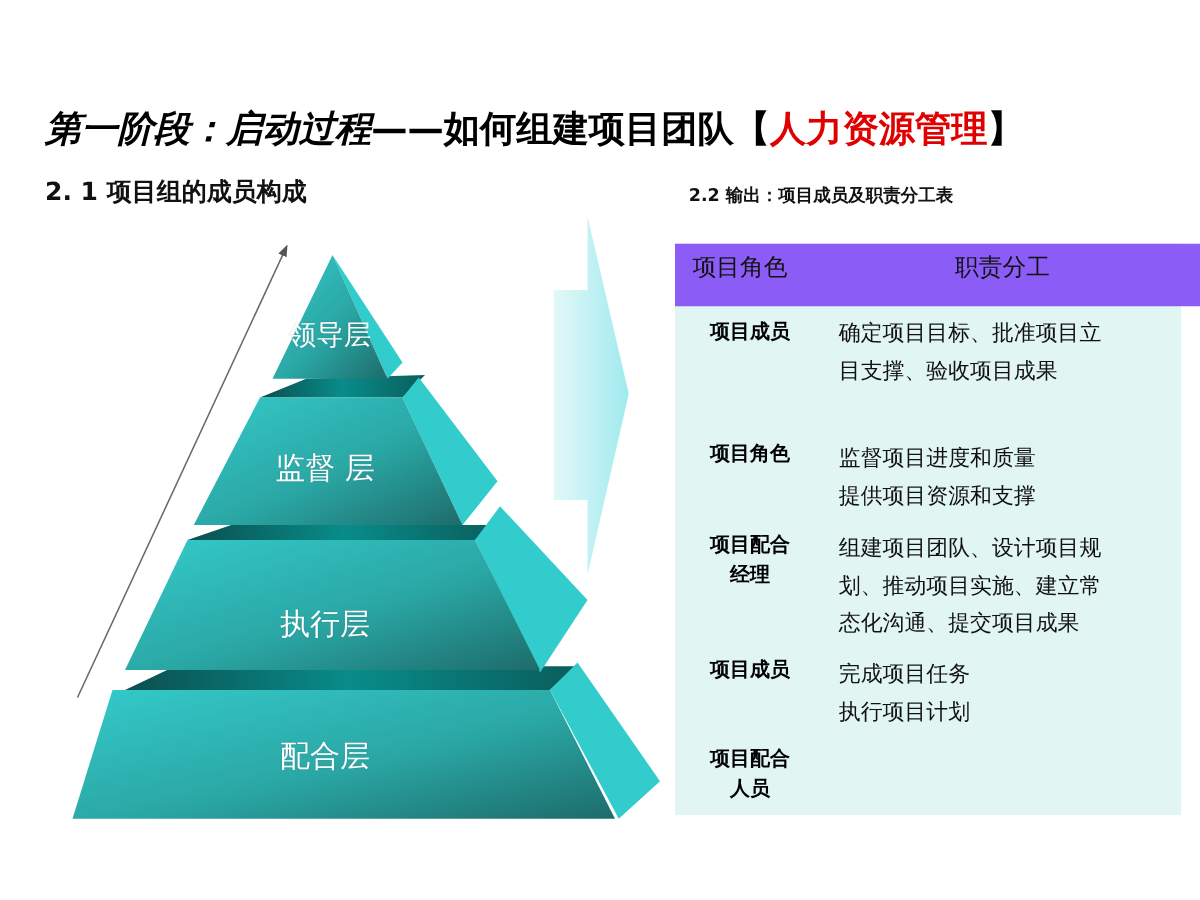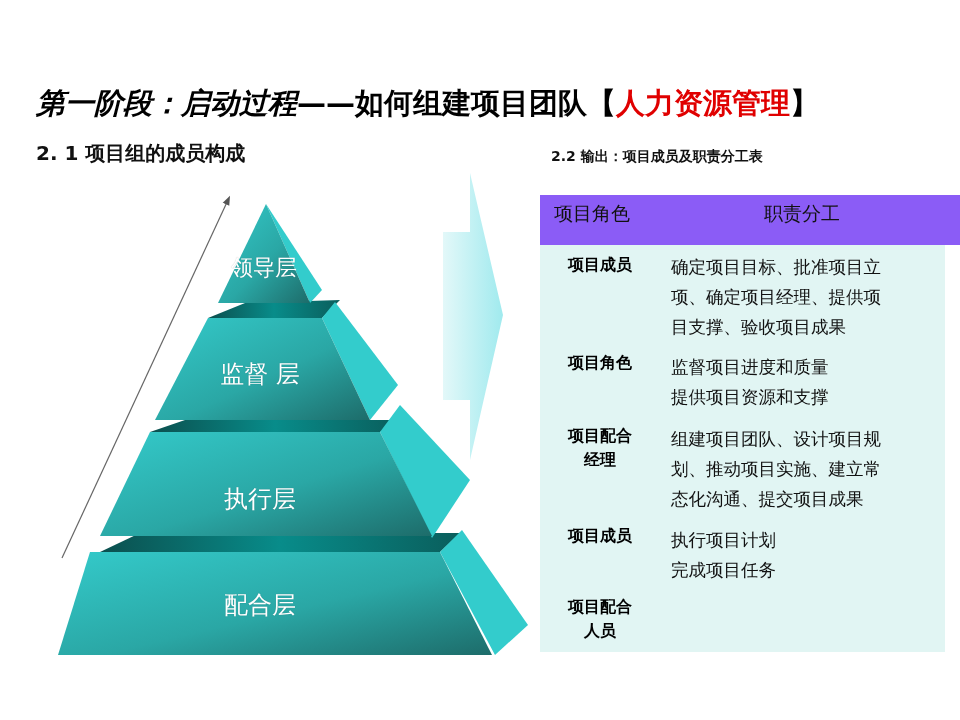--- a/index.html
+++ b/index.html
@@ -93,21 +93,20 @@
 
 <div class="table">
   <div class="thead">
     <div class="th" style="left:14px;">项目角色</div>
     <div class="th" style="left:224px;">职责分工</div>
   </div>
 
   <div class="role" style="top:58px;"><span>项目成员</span></div>
   <div class="duty" style="top:57px;">
     <div>确定项目目标、批准项目立</div>
-    <div>项、确定项目经理、提供项</div>
     <div>目支撑、验收项目成果</div>
   </div>
 
   <div class="role" style="top:156px;"><span>项目角色</span></div>
   <div class="duty" style="top:157px;">
     <div>监督项目进度和质量</div>
     <div>提供项目资源和支撑</div>
   </div>
 
   <div class="role" style="top:229px;">
@@ -115,21 +114,21 @@
     <div>经理</div>
   </div>
   <div class="duty" style="top:229px;">
     <div>组建项目团队、设计项目规</div>
     <div>划、推动项目实施、建立常</div>
     <div>态化沟通、提交项目成果</div>
   </div>
 
   <div class="role" style="top:329px;"><span>项目成员</span></div>
   <div class="duty" style="top:330px;">
+    <div>完成项目任务</div>
     <div>执行项目计划</div>
-    <div>完成项目任务</div>
   </div>
 
   <div class="role" style="top:400px;">
     <div>项目配合</div>
     <div>人员</div>
   </div>
 </div>
 
 </body></html>

